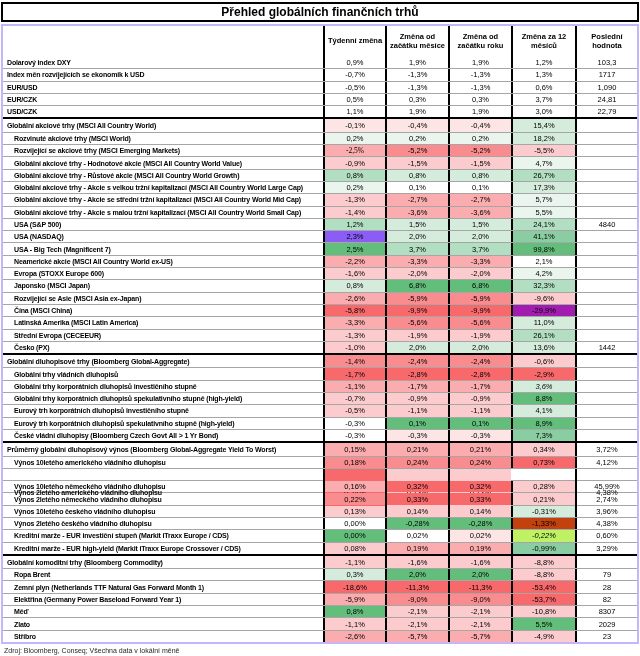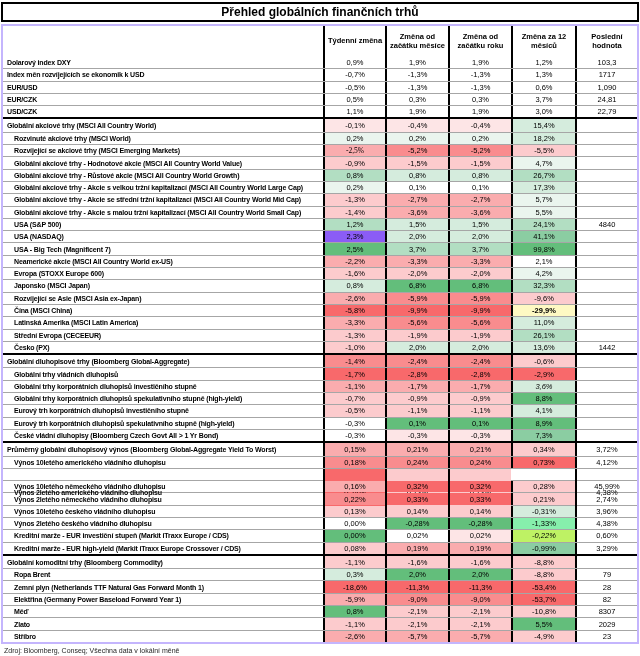--- a/index.html
+++ b/index.html
@@ -235,21 +235,21 @@
           <div class="cell val" style="background: rgb(249, 140, 142);">-5,9%</div>
           <div class="cell val" style="background: rgb(249, 140, 142);">-5,9%</div>
           <div class="cell val" style="background: rgb(252, 203, 205);">-9,6%</div>
           <div class="cell val"></div>
         </div>
         <div class="grid-row row">
           <div class="cell lbl indent">Čína (MSCI China)</div>
           <div class="cell val" style="background: rgb(248, 105, 107);">-5,8%</div>
           <div class="cell val" style="background: rgb(248, 105, 107);">-9,9%</div>
           <div class="cell val" style="background: rgb(248, 105, 107);">-9,9%</div>
-          <div class="cell val" style="background: #fef9c3; font-weight: bold;">-29,9%</div>
+          <div class="cell val" style="background: #a21caf;">-29,9%</div>
           <div class="cell val"></div>
         </div>
         <div class="grid-row row">
           <div class="cell lbl indent">Latinská Amerika (MSCI Latin America)</div>
           <div class="cell val" style="background: rgb(250, 172, 174);">-3,3%</div>
           <div class="cell val" style="background: rgb(249, 140, 142);">-5,6%</div>
           <div class="cell val" style="background: rgb(249, 140, 142);">-5,6%</div>
           <div class="cell val" style="background: rgb(213, 236, 221);">11,0%</div>
           <div class="cell val"></div>
         </div>
@@ -375,21 +375,21 @@
           <div class="cell val" style="background: rgb(252, 203, 205);">0,14%</div>
           <div class="cell val" style="background: rgb(252, 203, 205);">0,14%</div>
           <div class="cell val" style="background: rgb(213, 236, 221);">-0,31%</div>
           <div class="cell val">3,96%</div>
         </div>
         <div class="grid-row row">
           <div class="cell lbl indent">Výnos 2letého českého vládního dluhopisu</div>
           <div class="cell val" style="background: rgb(255, 255, 255);">0,00%</div>
           <div class="cell val" style="background: rgb(99, 190, 123);">-0,28%</div>
           <div class="cell val" style="background: rgb(99, 190, 123);">-0,28%</div>
-          <div class="cell val" style="background: #86efac; text-align: right;">-1,33%</div>
+          <div class="cell val" style="background: #c2410c; text-align: right;">-1,33%</div>
           <div class="cell val">4,38%</div>
         </div>
         <div class="grid-row row">
           <div class="cell lbl indent">Kreditní marže - EUR investiční stupeň (Markit iTraxx Europe / CDS)</div>
           <div class="cell val" style="background: rgb(99, 190, 123);">0,00%</div>
           <div class="cell val" style="background: rgb(255, 255, 255);">0,02%</div>
           <div class="cell val" style="background: rgb(253, 229, 230);">0,02%</div>
           <div class="cell val" style="background: #bef264; font-style: italic;">-0,22%</div>
           <div class="cell val">0,60%</div>
         </div>

